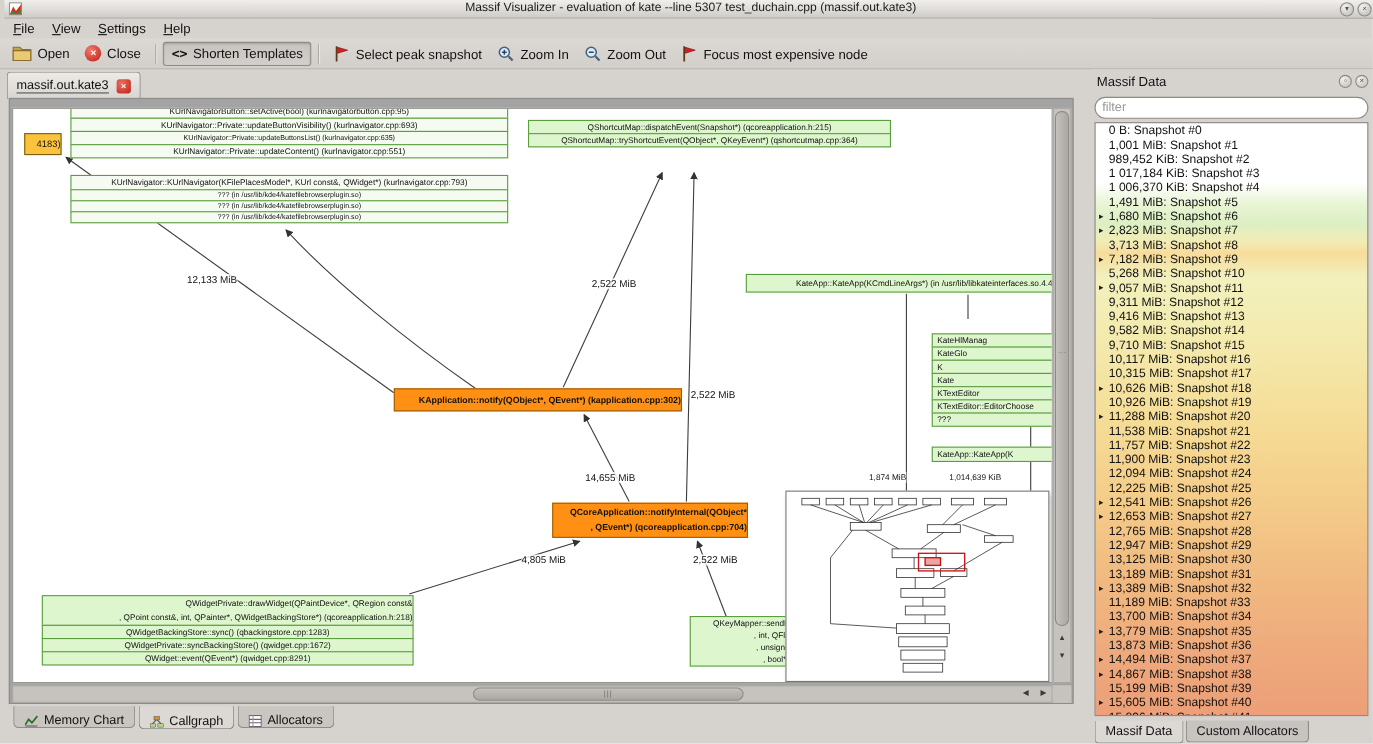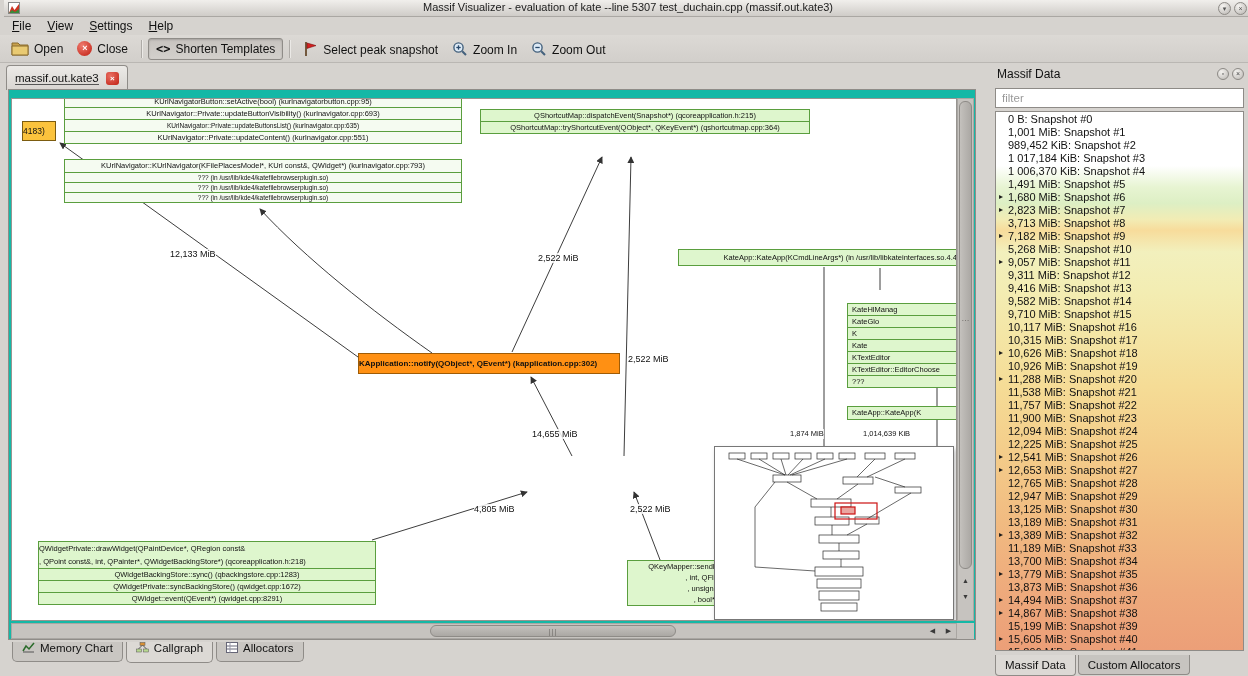--- a/index.html
+++ b/index.html
@@ -21,24 +21,24 @@
   .tbtn.pressed{background:linear-gradient(#c7c3bf,#d3d0cc);border:1px solid #8f8c88;box-shadow:inset 0 1px 2px rgba(0,0,0,.18)}
   .tsep{width:1px;height:18px;background:#aeaba7;margin:0 6px;box-shadow:1px 0 0 #ebe9e6}
   .angle-icon{font-family:"DejaVu Sans Mono",monospace;font-weight:bold;font-size:12px}
   .closecircle{display:inline-block;width:15px;height:15px;border-radius:50%;background:radial-gradient(circle at 35% 30%,#ef7a6e,#bf1d10);color:#fff;font-size:9px;font-weight:bold;line-height:15px;text-align:center}
   
   .tabbar{position:absolute;top:63px;left:0;width:984px;height:27px}
   .doc-tab{position:absolute;left:6px;bottom:0;height:25px;display:flex;align-items:center;gap:7px;padding:0 8px;background:linear-gradient(#eceae7,#d8d5d1);border:1px solid #8f8c88;border-bottom:none;border-radius:4px 4px 0 0;font-size:11.5px}
   .doc-tab .label{border-bottom:1px solid #555}
   .tab-close{width:13px;height:13px;border-radius:3px;background:radial-gradient(circle at 35% 30%,#ea6f63,#c02114);color:#fff;font-weight:bold;font-size:8px;line-height:13px;text-align:center}
   
-  .frame{position:absolute;left:8px;top:89px;width:968px;height:551px;background:#14b8a6;border:1px solid #8f8c88}
+  .frame{position:absolute;left:8px;top:89px;width:968px;height:551px;background:#a3a3a3;border:1px solid #8f8c88}
   .canvas{position:absolute;left:2px;top:8px;width:946px;height:523px;background:#fff;border:1px solid #979490;overflow:hidden}
   .edges{position:absolute;left:0;top:0;z-index:0}
-  .node{position:absolute;border:1px solid #5a9e3e;background:#def6cd;text-align:left;font-size:7.5px;line-height:12px;white-space:nowrap;overflow:hidden;z-index:1}
+  .node{position:absolute;border:1px solid #5a9e3e;background:#def6cd;text-align:right;font-size:7.5px;line-height:12px;white-space:nowrap;overflow:hidden;z-index:1}
   .stack{position:absolute;z-index:1}
   .stack .row{border:1px solid #5a9e3e;background:#f5fbf1;height:13px;line-height:12px;font-size:7.5px;text-align:center;white-space:nowrap;overflow:hidden;margin-top:-1px}
   .stack .row:first-child{margin-top:0}
   .row.green{background:#def6cd}
   .row.left{text-align:left;padding-left:4px}
   .row.small-font{font-size:6.5px}
   .row.short{height:11px;line-height:10px}
   .orange{background:#ff9013 !important;border-color:#9f5c06 !important;font-weight:bold;z-index:2}
   .edge-label{position:absolute;font-size:9px;line-height:10px;background:rgba(255,255,255,.82);white-space:nowrap;z-index:2}
   .edge-label.sm{font-size:7.5px}
@@ -47,28 +47,28 @@
   .scroll-v{position:absolute;left:948px;top:8px;width:17px;height:523px;background:#c6c3bf;border:1px solid #a9a6a2}
   .thumb-v{position:absolute;left:1px;top:2px;width:13px;height:468px;border-radius:6px;background:linear-gradient(90deg,#c4c1bd,#abA8a4);border:1px solid #8e8b87}
   .thumb-v::after{content:"···";position:absolute;left:0;right:0;top:46%;text-align:center;font-size:8px;color:#6d6a66}
   .sbtn{position:absolute;width:15px;height:15px;font-size:7px;color:#3a3a3a;text-align:center;line-height:15px}
   .scroll-h{position:absolute;left:2px;top:533px;width:946px;height:16px;background:#c6c3bf;border:1px solid #a9a6a2}
   .thumb-h{position:absolute;left:418px;top:1px;width:246px;height:12px;border-radius:6px;background:linear-gradient(#c4c1bd,#aba8a4);border:1px solid #8e8b87}
   .thumb-h::after{content:"|||";position:absolute;left:0;right:0;top:0;text-align:center;font-size:7px;line-height:12px;color:#6d6a66;letter-spacing:1px}
   .corner{position:absolute;left:948px;top:533px;width:17px;height:16px;background:#c6c3bf}
   
   .viewtabs{position:absolute;left:12px;top:642px;display:flex;gap:3px}
-  .vtab{height:20px;padding:0 9px;display:flex;align-items:flex-start;gap:5px;font-size:11.5px;border:1px solid #8f8c88;border-top:none;border-radius:0 0 5px 5px;background:#c9c6c2}
+  .vtab{height:20px;padding:0 9px;display:flex;align-items:flex-end;gap:5px;font-size:11.5px;border:1px solid #8f8c88;border-top:none;border-radius:0 0 5px 5px;background:#c9c6c2}
   .vtab.active{background:#dcd9d5;height:21px}
   
   .dock{position:absolute;left:993px;top:63px;width:255px;height:613px;background:#d6d3cf}
   .dock-header{height:22px;display:flex;align-items:center;padding:0 4px;font-size:12px}
   .dock-header .dtitle{flex:1}
   .dockbtn{width:12px;height:12px;border-radius:50%;border:1px solid #8d8a86;background:radial-gradient(circle at 35% 30%,#f4f2ef,#bcb9b5);font-size:7px;line-height:10px;text-align:center;color:#444;margin-left:3px}
-  .filter{display:block;width:249px;margin:3px 2px 0 2px;height:20px;border:1px solid #8e8b87;border-radius:0;font-size:11.5px;padding:0 6px;background:#fff;font-family:"Liberation Sans",sans-serif;color:#333}
+  .filter{display:block;width:249px;margin:3px 2px 0 2px;height:20px;border:1px solid #8e8b87;border-radius:10px;font-size:11.5px;padding:0 6px;background:#fff;font-family:"Liberation Sans",sans-serif;color:#333}
   .filter::placeholder{color:#9a9a9a}
   .snaplist{position:absolute;left:2px;top:48px;width:249px;height:540px;border:1px solid #8e8b87;overflow:hidden;
     background:linear-gradient(180deg,#ffffff 0%,#ffffff 10%,#e7f4d2 14%,#ddefc4 17%,#f2ecb4 20%,#f7dc9b 22%,#f2f0bd 26%,#f3edb3 33%,#f4e6a6 41%,#f5dc96 51%,#f4cd8a 63%,#f1bb81 76%,#eeaa7c 89%,#ec9f78 100%)}
   .snap-row{height:13px;display:flex;align-items:center;font-size:11px;white-space:nowrap}
   .snap-arrow{width:10px;padding-left:3px;font-size:8px;color:#1a1a1a;flex:none}
   .snap-label{padding-left:2px}
   .docktabs{position:absolute;left:2px;bottom:0;display:flex;gap:2px}
   .dtab{height:20px;padding:0 9px;font-size:11.5px;display:flex;align-items:center;border:1px solid #8f8c88;border-top:none;border-radius:0 0 4px 4px;background:#c7c4c0}
   .dtab.active{background:#dcd9d5;height:21px}
   .icon{display:inline-flex;align-items:center}
@@ -142,20 +142,29 @@
   </div>
   <div class="tbtn">
     <span class="icon">
       <svg width="16" height="16" viewBox="0 0 16 16">
           <circle cx="6.5" cy="6.5" r="4.6" fill="#ddeaf6" stroke="#44617d" stroke-width="1.4"></circle>
           <line x1="10.2" y1="10.2" x2="14" y2="14" stroke="#44617d" stroke-width="2"></line>
           <line x1="4.3" y1="6.5" x2="8.7" y2="6.5" stroke="#27486a" stroke-width="1.3"></line>
         </svg>
     </span>
     <span>Zoom Out</span>
+  </div>
+  <div class="tbtn">
+    <span class="icon">
+      <svg width="15" height="16" viewBox="0 0 15 16">
+          <line x1="3" y1="1" x2="3" y2="15" stroke="#5a3a1a" stroke-width="1.6"></line>
+          <path d="M4 2 L13 4.6 L4 7.4 Z" fill="#d42020" stroke="#7a1010" stroke-width="0.6"></path>
+        </svg>
+    </span>
+    <span>Focus most expensive node</span>
   </div>
 </div>
 
 <div class="tabbar">
   <div class="doc-tab">
     <span class="label">massif.out.kate3</span>
     <span class="tab-close">×</span>
   </div>
 </div>
 
@@ -196,20 +205,24 @@
     </div>
 
     <div class="node" style="left:10px;top:22px;width:34px;height:20px;line-height:18px;background:#fbc33d;border-color:#7c5c10;font-size:8.5px">4183)</div>
 
     <div class="stack" style="left:468px;top:10px;width:330px">
       <div class="row green">QShortcutMap::dispatchEvent(Snapshot*) (qcoreapplication.h:215)</div>
       <div class="row green">QShortcutMap::tryShortcutEvent(QObject*, QKeyEvent*) (qshortcutmap.cpp:364)</div>
     </div>
 
     <div class="node orange" style="left:346px;top:254px;width:262px;height:21px;line-height:19px;font-size:8px">KApplication::notify(QObject*, QEvent*) (kapplication.cpp:302)</div>
+    <div class="node orange" style="left:490px;top:358px;width:178px;height:32px;font-size:8px;line-height:14px;white-space:normal;padding-top:1px">
+      <div>QCoreApplication::notifyInternal(QObject*</div>
+      <div>, QEvent*) (qcoreapplication.cpp:704)</div>
+    </div>
 
     <div class="node" style="left:666px;top:150px;width:280px;height:17px;line-height:15px;text-align:right;padding-left:5px">KateApp::KateApp(KCmdLineArgs*) (in /usr/lib/libkateinterfaces.so.4.4</div>
 
     <div class="stack" style="left:835px;top:204px;width:115px">
       <div class="row green left">KateHlManag</div>
       <div class="row green left">KateGlo</div>
       <div class="row green left">K</div>
       <div class="row green left">Kate</div>
       <div class="row green left">KTextEditor</div>
       <div class="row green left">KTextEditor::EditorChoose</div>

